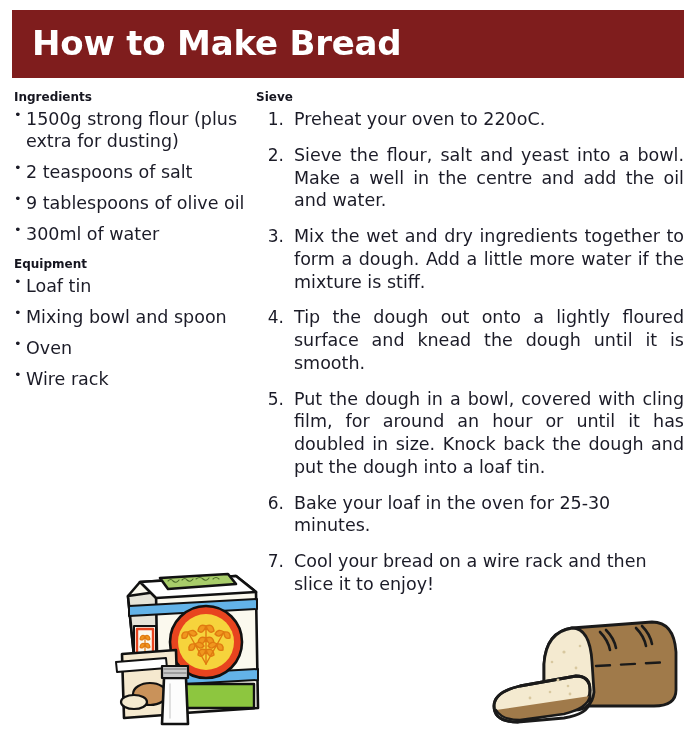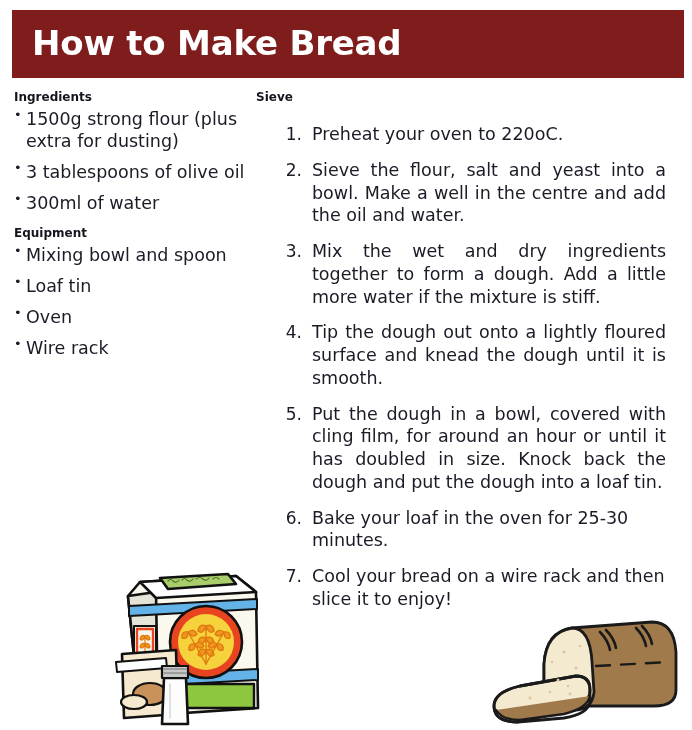--- a/index.html
+++ b/index.html
@@ -82,21 +82,21 @@
     position: absolute;
     left: 0;
     top: -1px;
     font-size: 13px;
     color: #1b1b27;
   }
 
   
   ol.method {
     list-style: none;
-    margin: 18px;
+    margin: 0;
     padding: 0;
     counter-reset: step;
   }
   ol.method li {
     position: relative;
     padding-left: 38px;
     margin-bottom: 13px;
     font-size: 17.5px;
     line-height: 1.30;
     color: #1b1b27;
@@ -140,28 +140,29 @@
 
 <div id="title-banner">
   <div id="title-text">How to Make Bread</div>
 </div>
 
 <div id="left-col">
 
   <h2 class="section-heading">Ingredients</h2>
   <ul class="bullets">
     <li>1500g strong flour (plus extra for dusting)</li>
-    <li>3 tablespoons of olive oil</li>
+    <li>2 teaspoons of salt</li>
+    <li>9 tablespoons of olive oil</li>
     <li>300ml of water</li>
   </ul>
 
   <h2 class="section-heading" id="equipment-heading">Equipment</h2>
   <ul class="bullets">
+    <li>Loaf tin</li>
     <li>Mixing bowl and spoon</li>
-    <li>Loaf tin</li>
     <li>Oven</li>
     <li>Wire rack</li>
   </ul>
 </div>
 
 <div id="right-col">
   <h2 class="section-heading">Sieve</h2>
   <ol class="method">
     <li class="no-justify">Preheat your oven to 220oC.</li>
     <li>Sieve the flour, salt and yeast into a bowl. Make a well in the centre and add the oil and water.</li>

